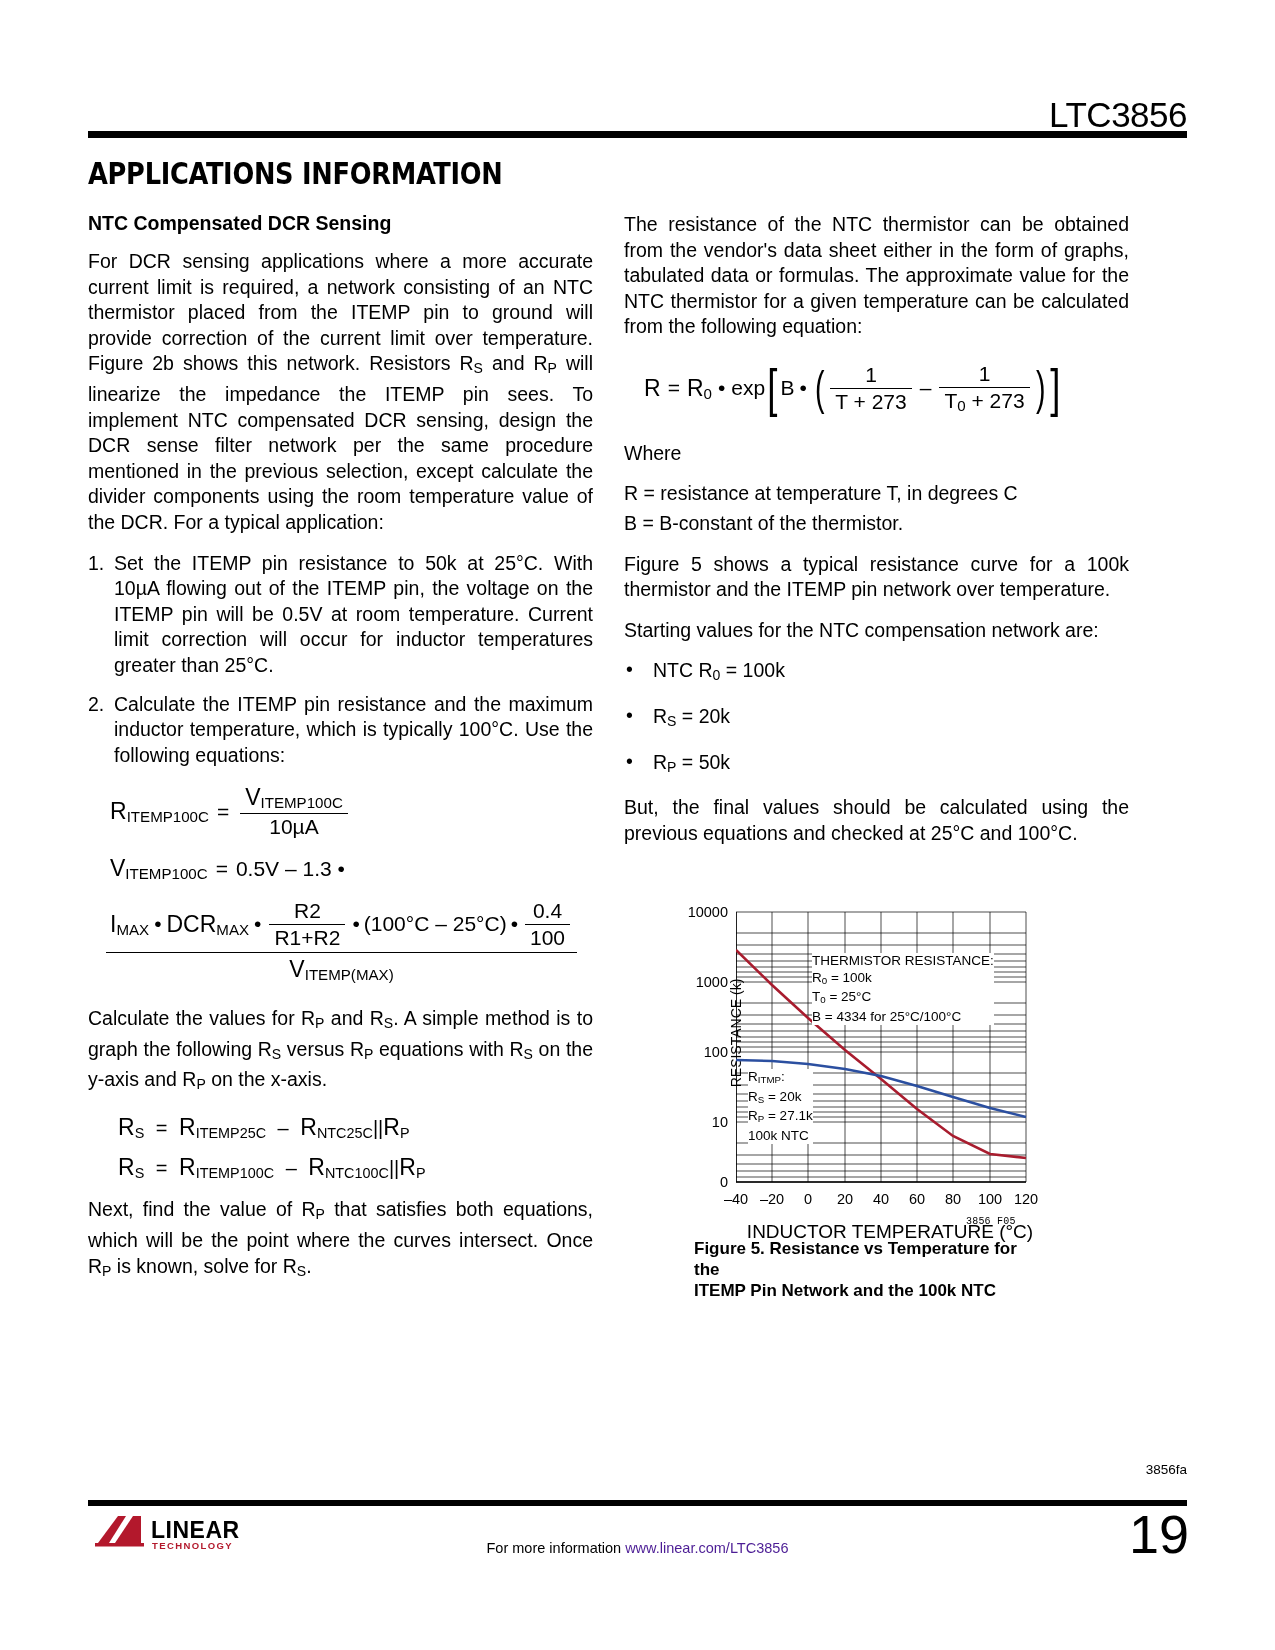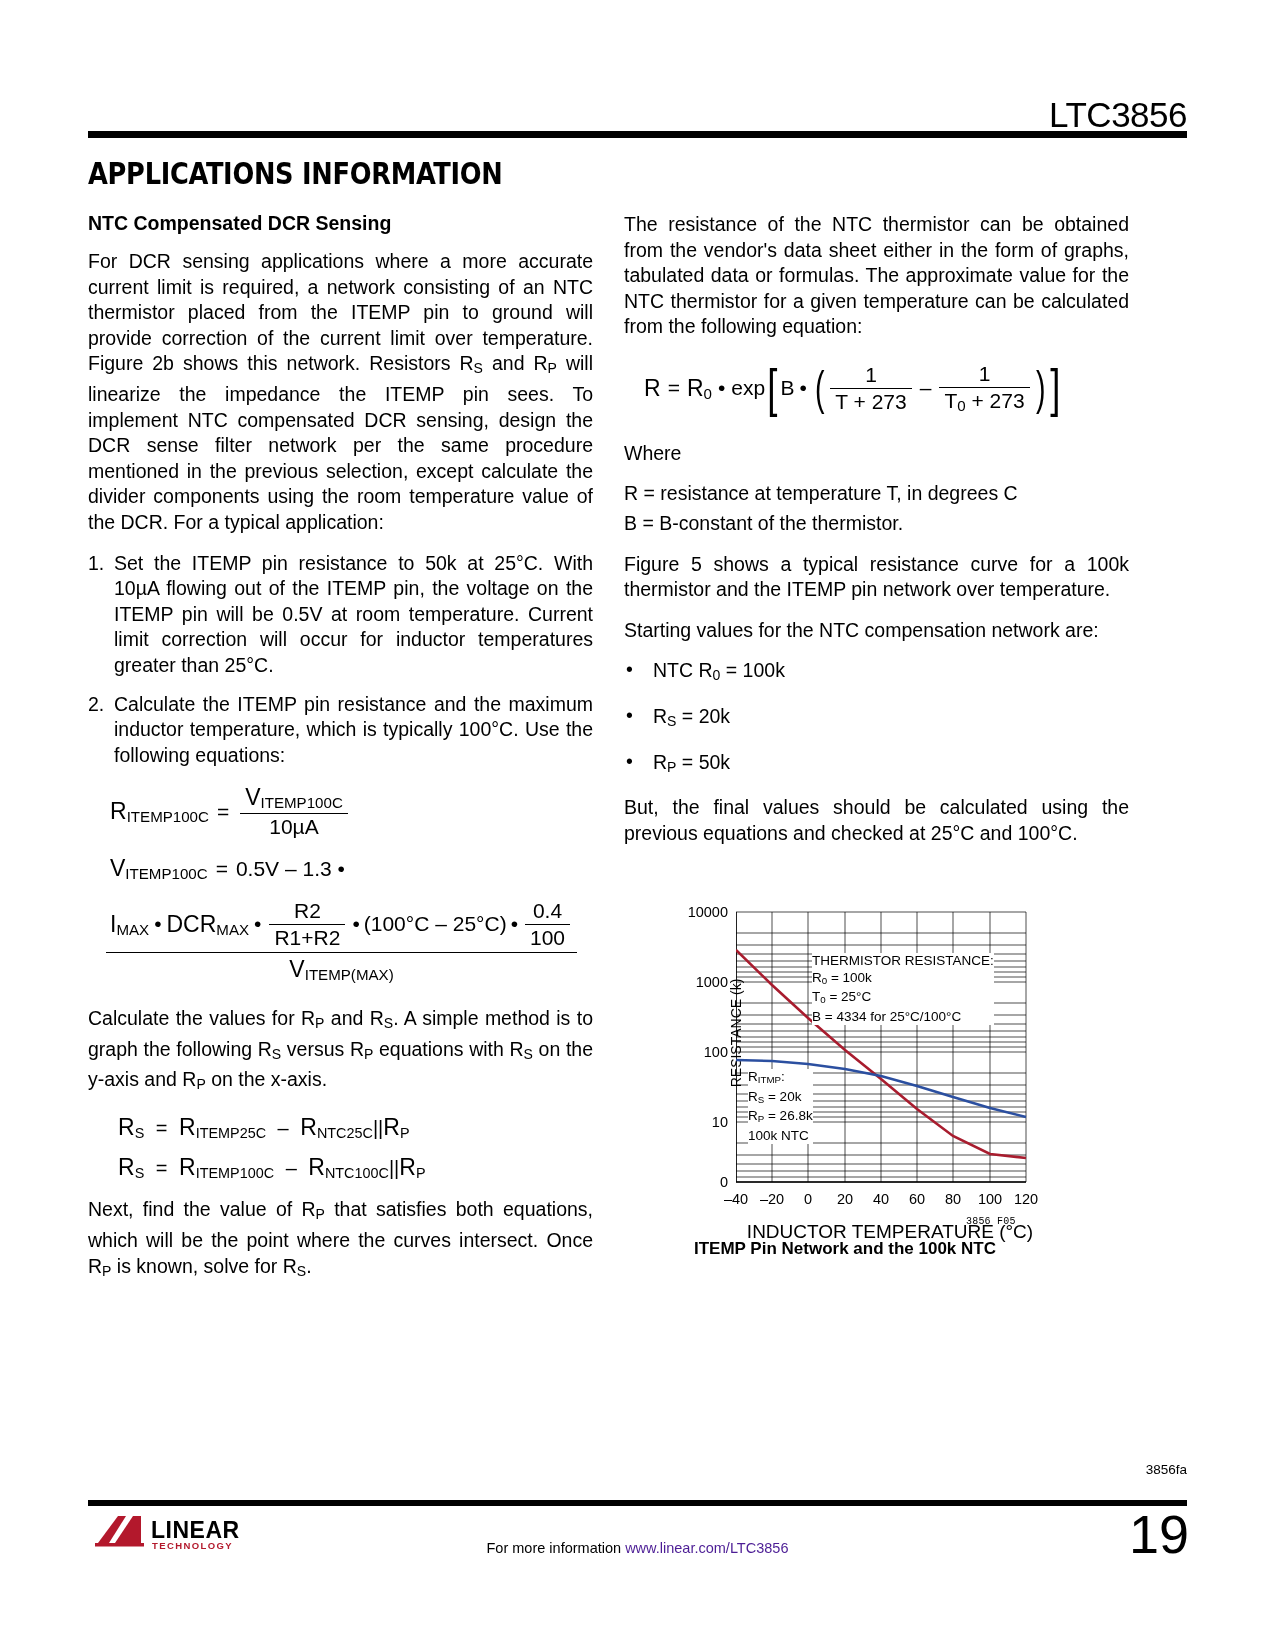--- a/index.html
+++ b/index.html
@@ -357,39 +357,40 @@
     <div class="annot" style="left:122px; top:48px;">
       <div>THERMISTOR RESISTANCE:</div>
       <div><span>R</span><sub>0</sub><span> = 100k</span></div>
       <div><span>T</span><sub>0</sub><span> = 25°C</span></div>
       <div>B = 4334 for 25°C/100°C</div>
     </div>
 
     <div class="annot" style="left:58px; top:164px;">
       <div><span>R</span><sub>ITMP</sub><span>:</span></div>
       <div><span>R</span><sub>S</sub><span> = 20k</span></div>
-      <div><span>R</span><sub>P</sub><span> = 26.8k</span></div>
+      <div><span>R</span><sub>P</sub><span> = 27.1k</span></div>
       <div>100k NTC</div>
     </div>
 
     <div class="xtick" style="left:46px;">–40</div>
     <div class="xtick" style="left:82px;">–20</div>
     <div class="xtick" style="left:118px;">0</div>
     <div class="xtick" style="left:155px;">20</div>
     <div class="xtick" style="left:191px;">40</div>
     <div class="xtick" style="left:227px;">60</div>
     <div class="xtick" style="left:263px;">80</div>
     <div class="xtick" style="left:300px;">100</div>
     <div class="xtick" style="left:336px;">120</div>
 
     <div class="xlabel">INDUCTOR TEMPERATURE (°C)</div>
   </div>
 
   <div class="fig-tag">3856 F05</div>
   <div class="fig-caption">
+    <div>Figure 5. Resistance vs Temperature for the</div>
     <div>ITEMP Pin Network and the 100k NTC</div>
   </div>
 
   <div class="rev-code">3856fa</div>
   <div class="footer-rule"></div>
 
   <svg class="logo" viewBox="0 0 185 42">
     <polygon points="3,30 23,3 31,3 14,30" fill="#b3182c"></polygon>
     <polygon points="20,30 38,3 46,3 46,30" fill="#b3182c"></polygon>
     <rect x="0" y="30" width="49" height="3.5" fill="#b3182c"></rect>

